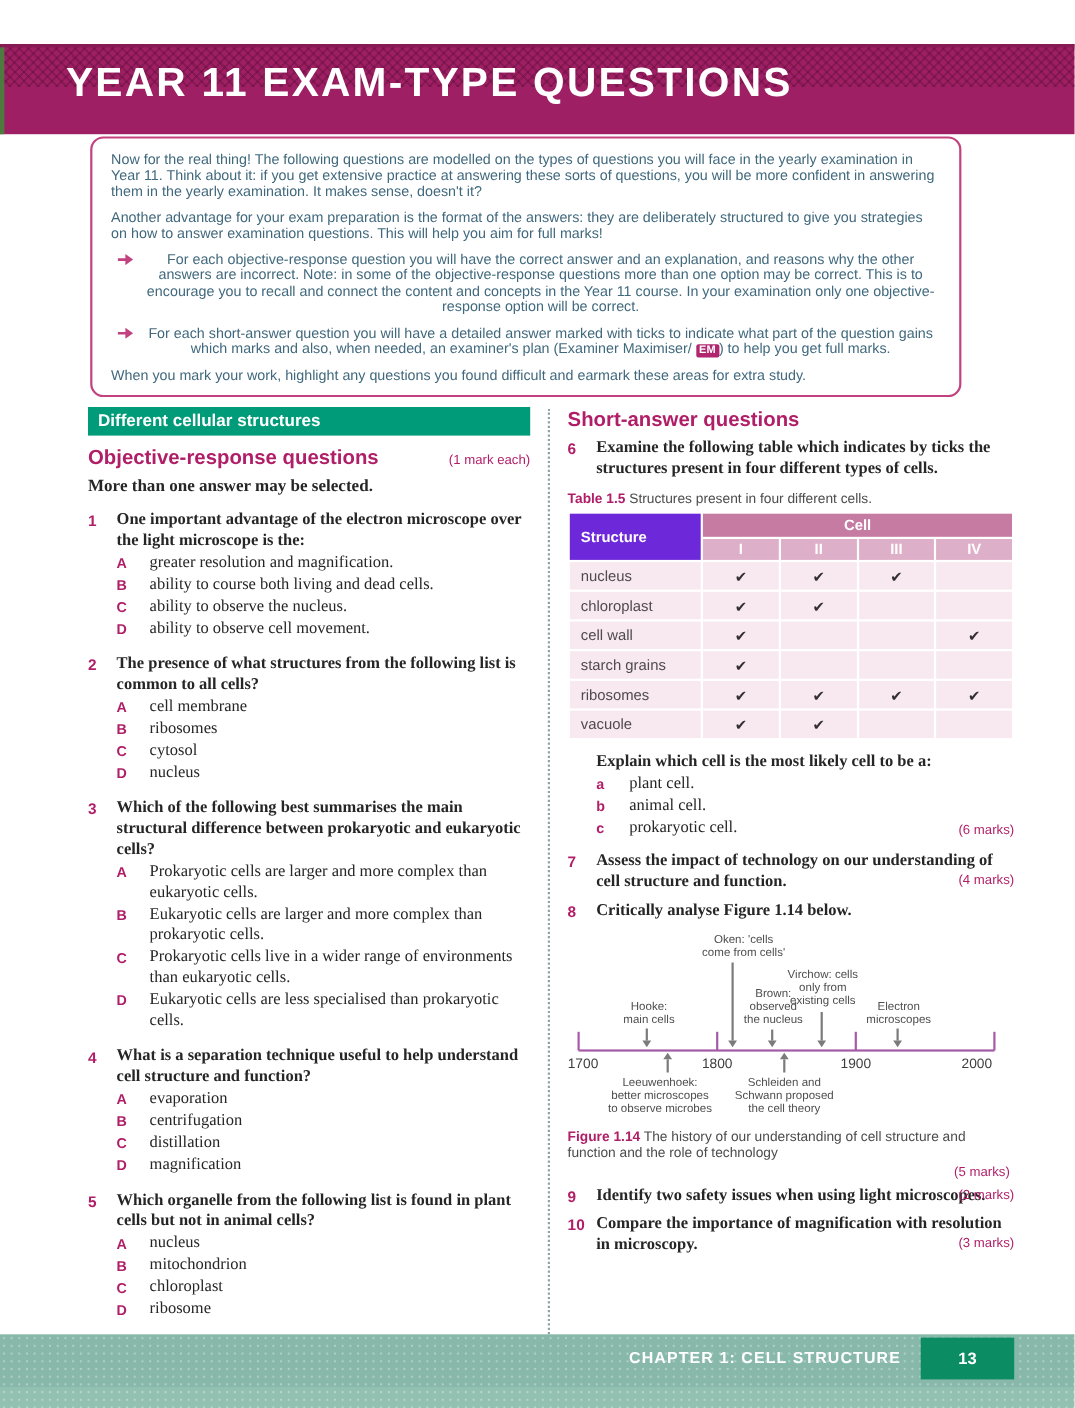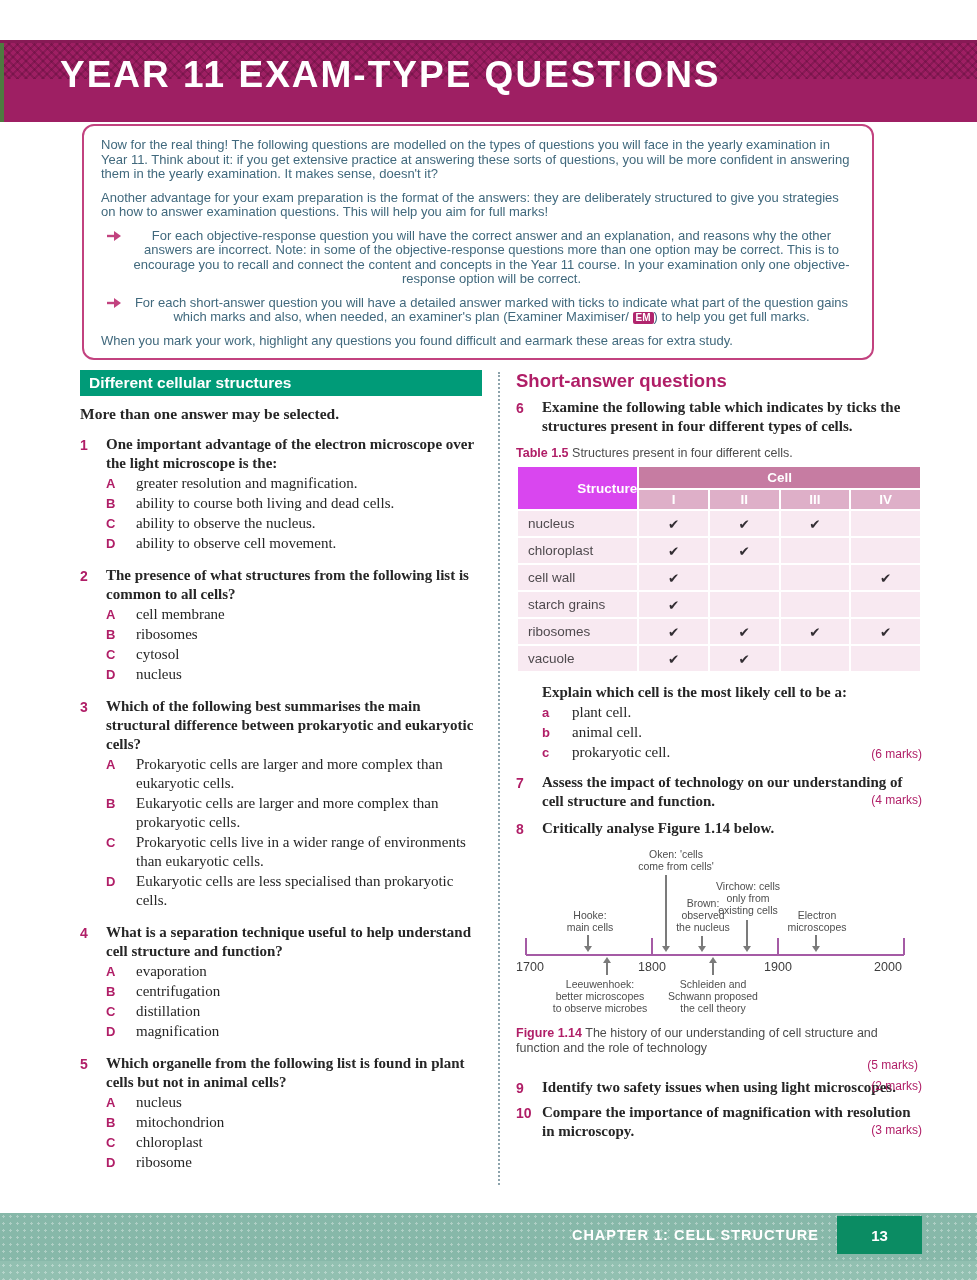--- a/index.html
+++ b/index.html
@@ -52,21 +52,21 @@
   .otext{font-family:"Liberation Serif",serif;color:#262626;font-size:15px;line-height:19px;margin:0;}
   .has-marks{position:relative;padding-right:4px;}
   .marks{position:absolute;right:0;bottom:1px;color:#b01e67;font-size:12px;
          font-family:"Liberation Sans",sans-serif;font-weight:normal;}
 
   
   .tbl-caption{font-size:12.5px;color:#4c4c4c;margin:10px 0 5px 0;}
   .tbl-caption b{color:#b01e67;}
   table.cells{border-collapse:separate;border-spacing:2px;width:100%;margin:0 0 10px 0;}
   table.cells th,table.cells td{font-size:13.5px;padding:0;}
-  .th-main{background:#d946ef;color:#fff;font-weight:bold;text-align:right;
+  .th-main{background:#6d28d9;color:#fff;font-weight:bold;text-align:left;
            padding:6px 0 6px 10px !important;}
   .th-cell{background:#c67ca2;color:#fff;font-weight:bold;text-align:center;
            padding:3px 0 !important;}
   .th-sub{background:#deafc8;color:#fff;font-weight:bold;text-align:center;
           padding:2px 0 !important;}
   td.rlabel{background:#f8e9f1;color:#4f4a4e;text-align:left;padding:5px 0 5px 10px !important;width:108px;}
   td.tick{background:#f8e9f1;color:#332e33;text-align:center;font-size:15px;width:68px;}
 
   .sub-opt .olet{flex:0 0 30px;}
 
@@ -133,20 +133,24 @@
       </span>
       <p><span>For each short-answer question you will have a detailed answer marked with ticks to indicate what part of the question gains which marks and also, when needed, an examiner's plan (Examiner Maximiser/</span> <span class="em-badge">EM</span><span>) to help you get full marks.</span></p>
     </div>
     <p class="closing">When you mark your work, highlight any questions you found difficult and earmark these areas for extra study.</p>
   </div>
 
   <div class="content">
 
     <div class="col-left">
       <div class="section-bar">Different cellular structures</div>
+      <div class="subhead-row">
+        <span class="subhead">Objective-response questions</span>
+        <span class="marks-note">(1 mark each)</span>
+      </div>
       <p class="instruction">More than one answer may be selected.</p>
 
       <div class="q">
         <span class="qnum">1</span>
         <div class="qbody">
           <p class="stem">One important advantage of the electron microscope over the light microscope is the:</p>
           <div class="opt">
               <span class="olet">A</span>
               <p class="otext">greater resolution and magnification.</p>
             </div>

